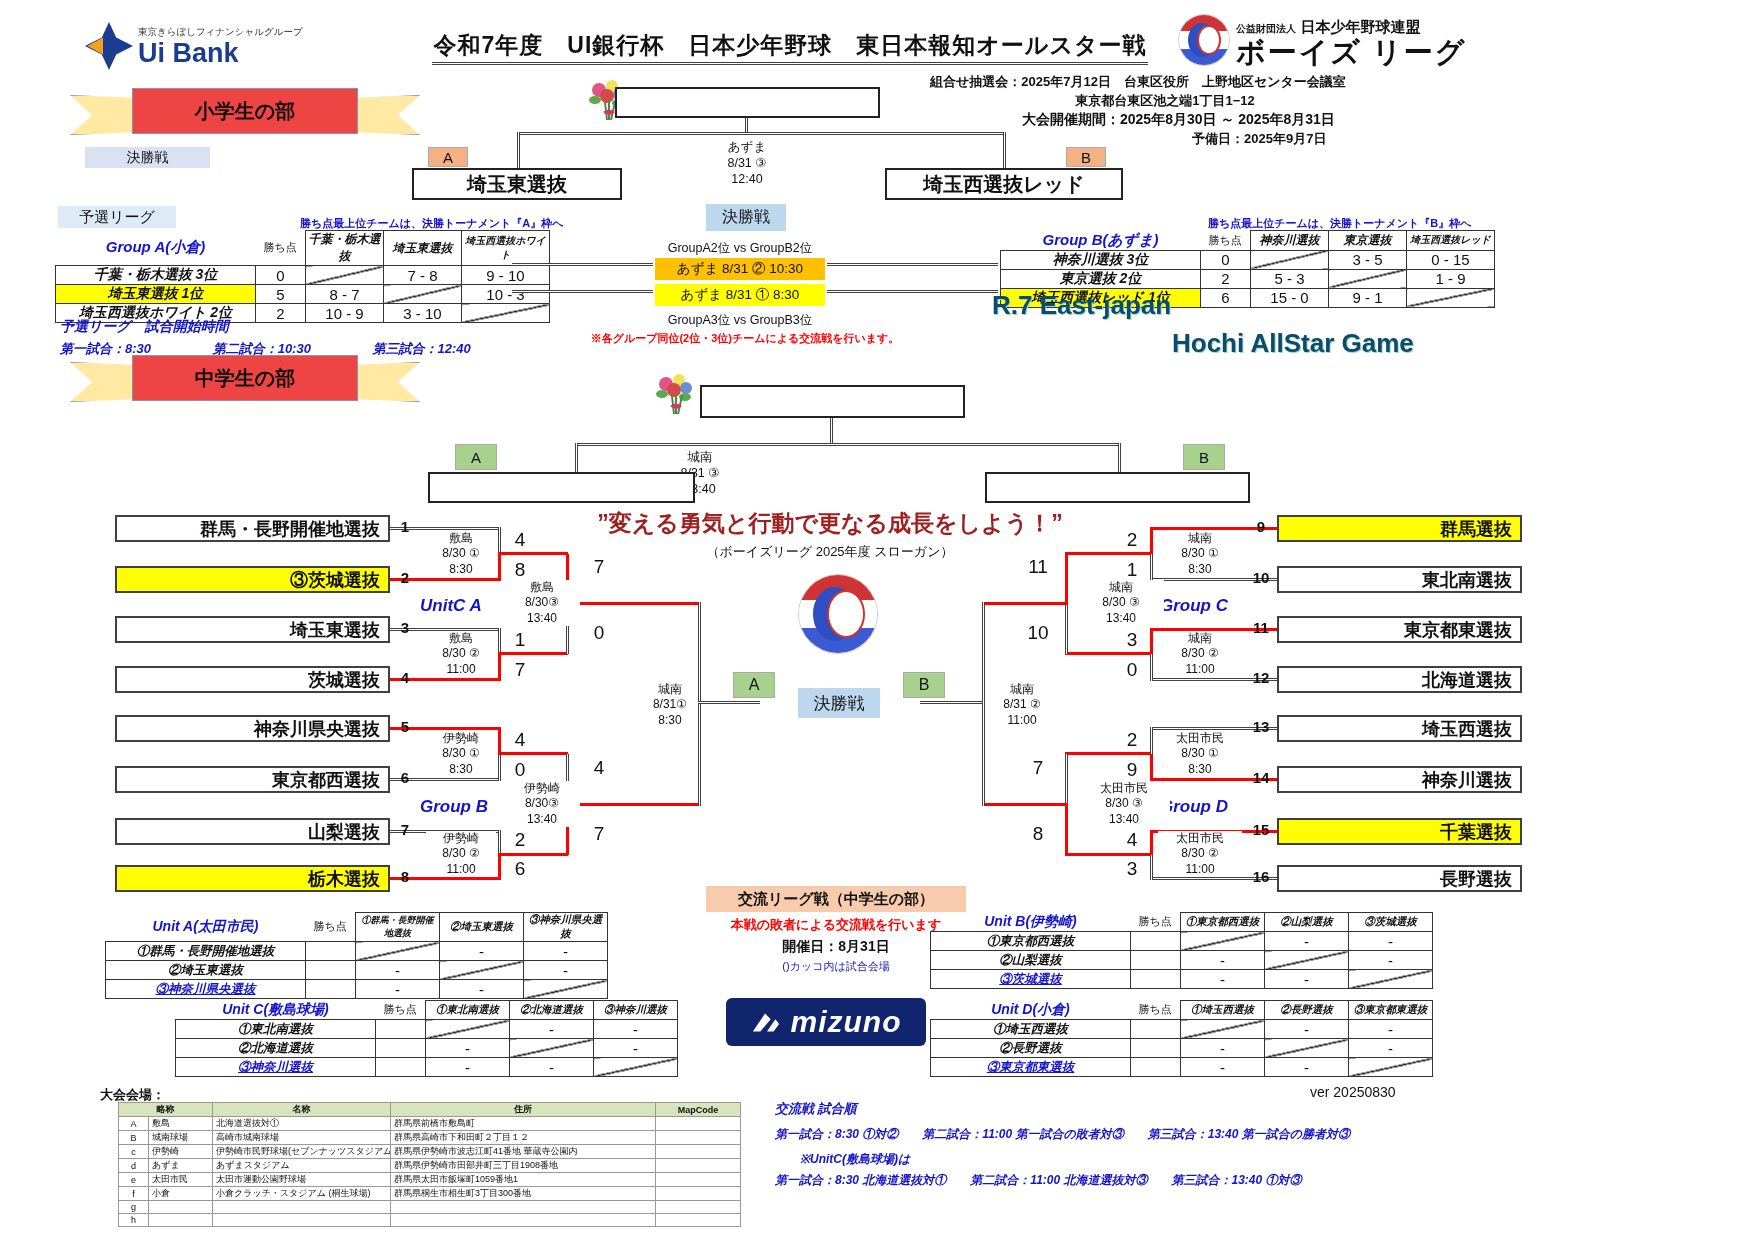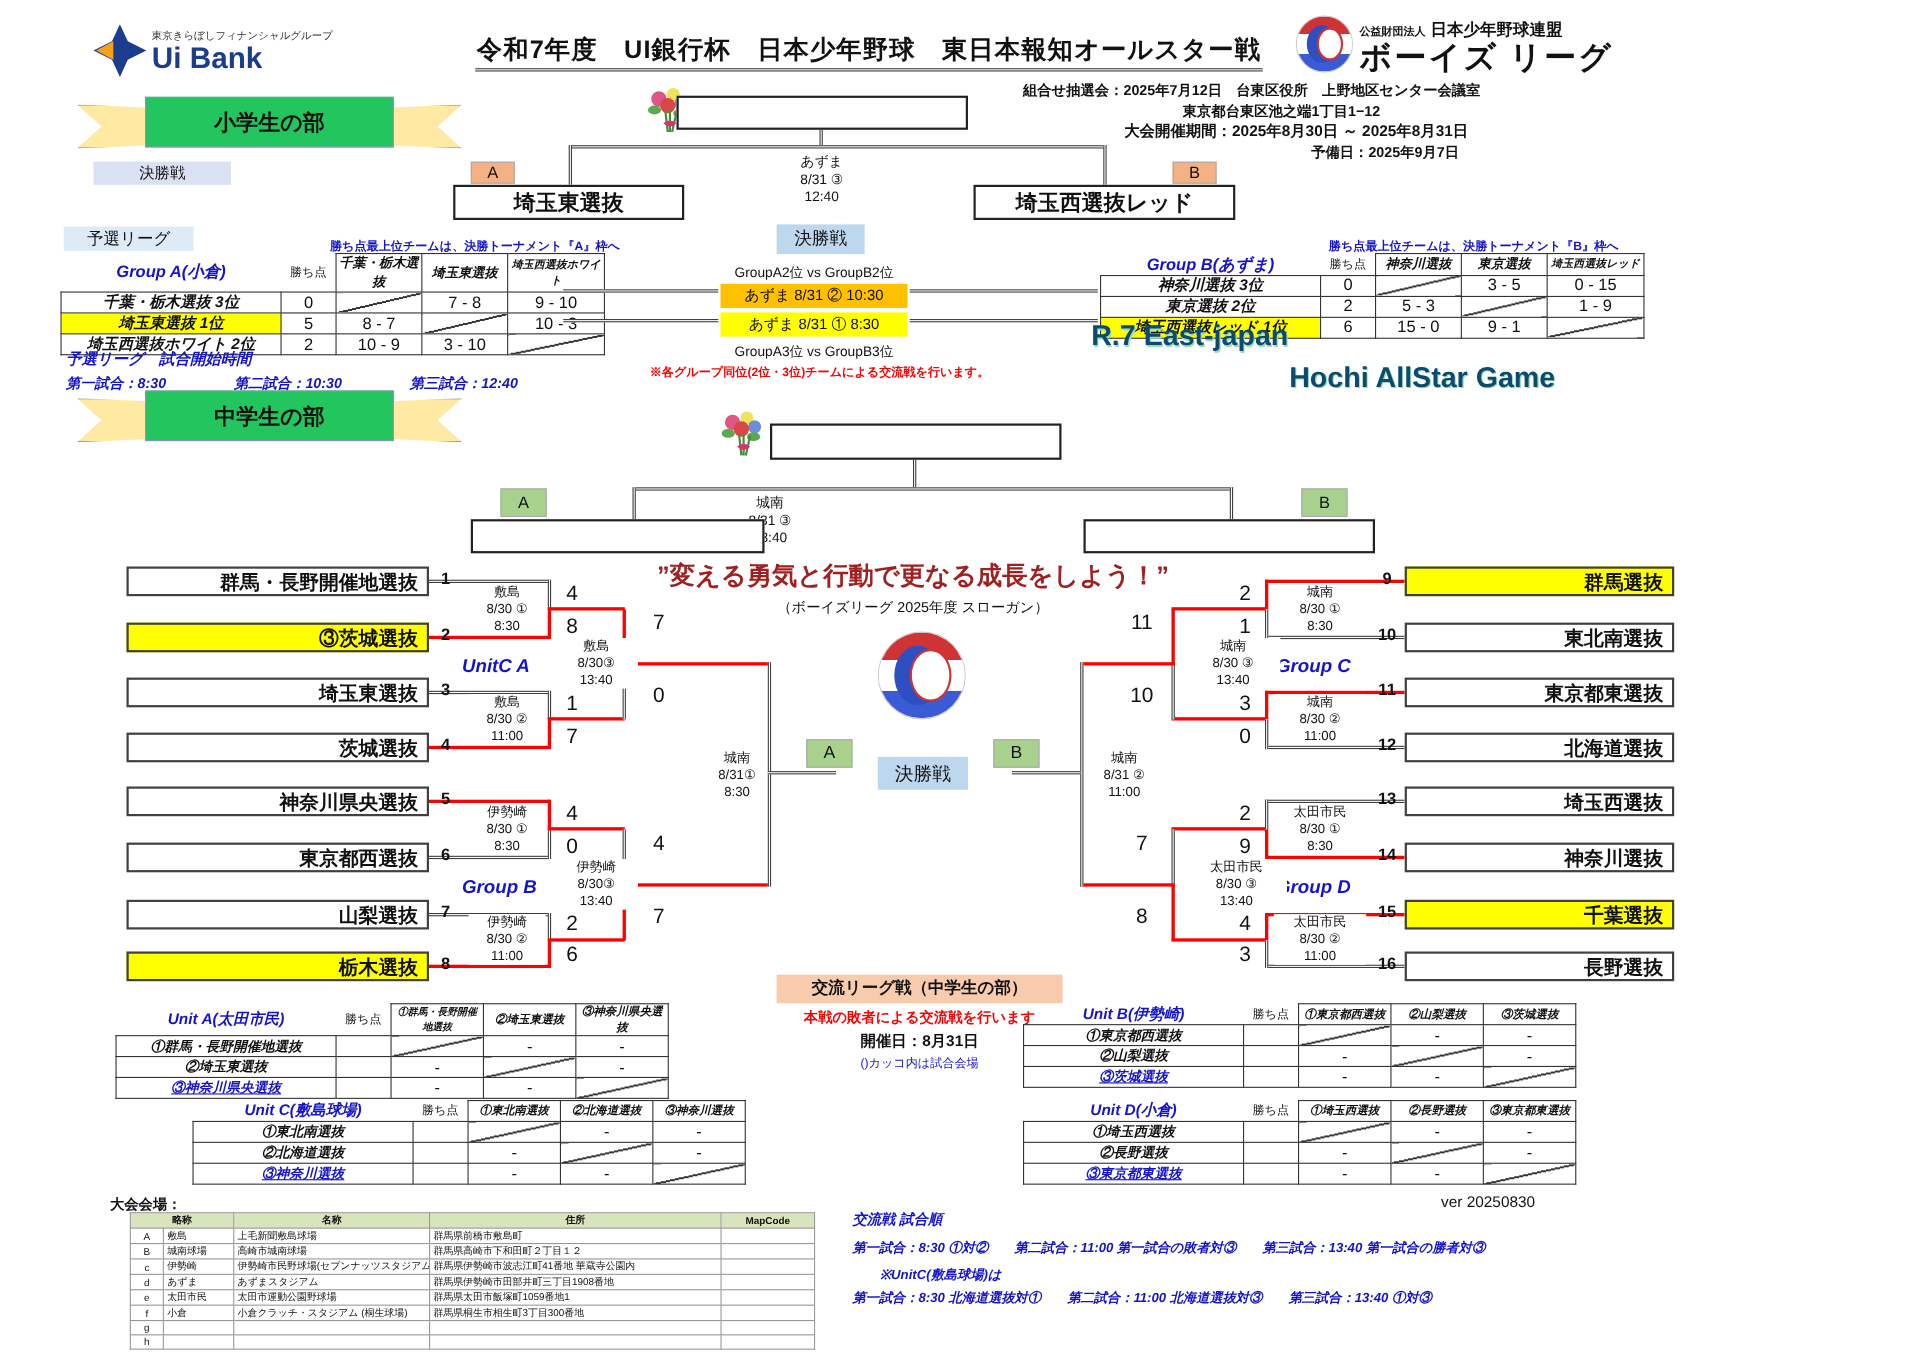--- a/index.html
+++ b/index.html
@@ -22,21 +22,21 @@
   .tab{position:absolute;display:flex;align-items:center;justify-content:center;font-size:15px;border:1px solid #aaa;box-sizing:border-box;}
   .tab.or{background:#F4B183;} .tab.gr{background:#A9D18E;}
   .bigbox{position:absolute;border:2px solid #222;background:#fff;display:flex;align-items:center;justify-content:center;font-size:20px;font-weight:bold;box-sizing:border-box;}
   .bluetag{position:absolute;background:#D9E1F2;display:flex;align-items:center;justify-content:center;font-size:14px;}
   .finaltag{position:absolute;background:#BDD7EE;display:flex;align-items:center;justify-content:center;font-size:16px;}
   
   .ribbon{position:absolute;width:350px;height:52px;}
   .rb-side{position:absolute;top:7px;width:92px;height:40px;background:#FFE9A3;border:1px solid #8496B0;box-sizing:border-box;}
   .rb-l{left:0;clip-path:polygon(0 0,100% 10%,100% 90%,0 100%,24% 50%);}
   .rb-r{right:0;clip-path:polygon(0 10%,100% 0,76% 50%,100% 100%,0 90%);}
-  .rb-mid{position:absolute;left:62px;top:0;width:226px;height:46px;background:#22c55e;border:1.5px solid #8496B0;display:flex;align-items:center;justify-content:center;font-size:20px;font-weight:bold;box-sizing:border-box;}
+  .rb-mid{position:absolute;left:62px;top:0;width:226px;height:46px;background:#ef4444;border:1.5px solid #8496B0;display:flex;align-items:center;justify-content:center;font-size:20px;font-weight:bold;box-sizing:border-box;}
   
   table.gtbl{position:absolute;border-collapse:collapse;table-layout:fixed;}
   table.gtbl td{border:1.5px solid #333;padding:0 2px;height:19px;overflow:hidden;box-sizing:border-box;}
   td.nb{border:none !important;}
   .g-title{color:#1414CC;font-style:italic;font-weight:bold;font-size:15px;text-align:center;}
   .g-pts{font-size:11px;text-align:center;}
   .g-opp{font-style:italic;font-weight:bold;font-size:12px;text-align:center;}
   .g-opp.sm{font-size:10px;}
   .g-name{font-style:italic;font-weight:bold;font-size:14px;text-align:center;}
   .g-val{font-size:15px;text-align:center;}
@@ -615,20 +615,27 @@
     <tr>
           <td class="u-name blue">③東京都東選抜</td>
           <td></td>
           <td class="g-val">-</td>
           <td class="g-val">-</td>
           <td class="diag"></td>
         </tr>
   </tbody>
     </table>
 
+  <div class="mizuno" style="left:726px;top:998px;width:200px;height:48px;">
+    <svg width="30" height="24" viewBox="0 0 32 24">
+        <path d="M2 22 L15 3 L21 9 L10 22 Z" fill="#fff"></path>
+        <path d="M17 22 L26 9 L30 14 L24 22 Z" fill="#fff"></path>
+      </svg>
+    <div class="mtxt">mizuno</div>
+  </div>
 
   <div class="abs" style="left:100px;top:1086px;font-size:13px;font-weight:bold;">大会会場：</div>
   <div class="abs" style="left:1310px;top:1084px;font-size:14px;">ver 20250830</div>
   <table class="vtbl" style="left:118px;top:1102px;width:622px;">
     <colgroup>
         <col style="width:30px">
         <col style="width:64px">
         <col style="width:178px">
         <col style="width:265px">
         <col style="width:85px">
@@ -636,21 +643,21 @@
     <tbody>
         <tr class="vh">
       <td colspan="2">略称</td>
       <td>名称</td>
       <td>住所</td>
       <td>MapCode</td>
     </tr>
     <tr>
           <td class="ctr">A</td>
           <td>敷島</td>
-          <td>上毛新聞敷島球場</td>
+          <td>北海道選抜対①</td>
           <td>群馬県前橋市敷島町</td>
           <td></td>
         </tr>
     <tr>
           <td class="ctr">B</td>
           <td>城南球場</td>
           <td>高崎市城南球場</td>
           <td>群馬県高崎市下和田町２丁目１２</td>
           <td></td>
         </tr>

